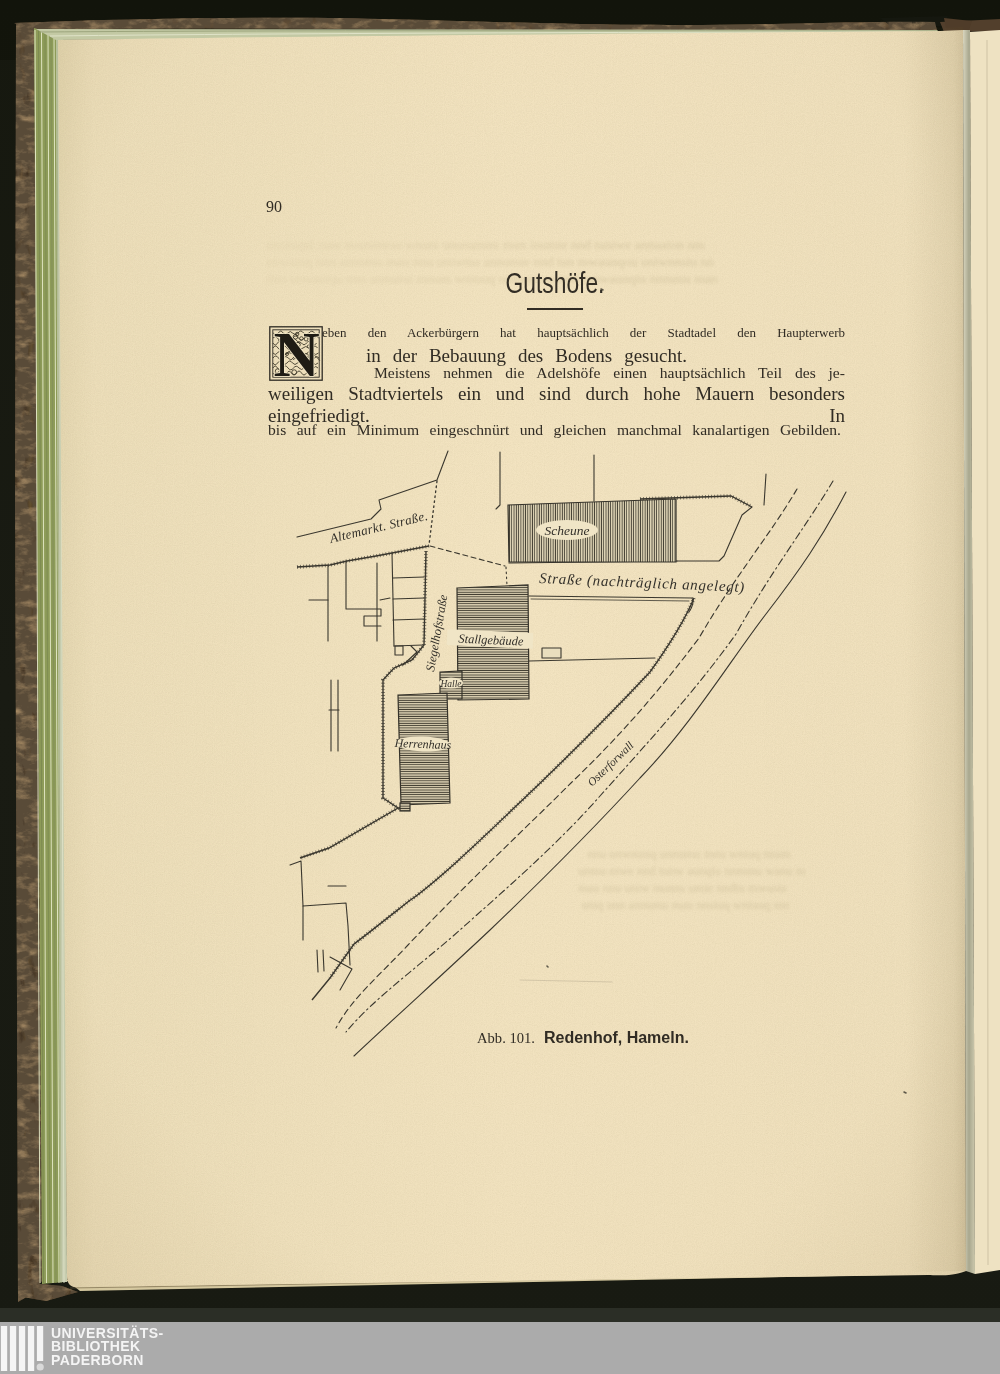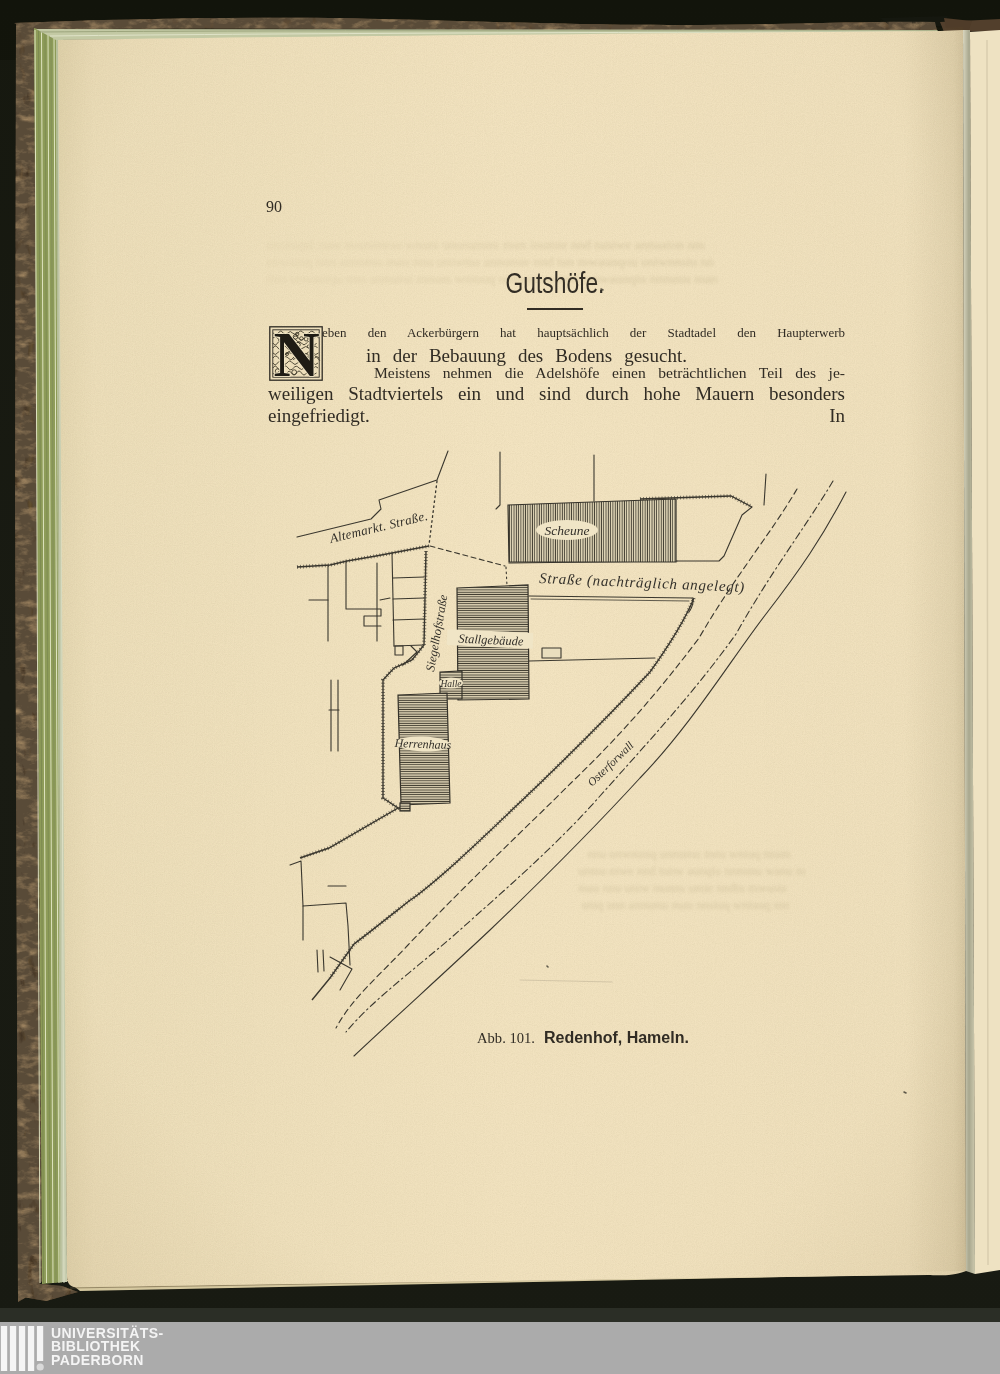--- a/index.html
+++ b/index.html
@@ -185,22 +185,23 @@
     <path d="M20.3,25.7 q3,-3 6,-1 q3,2 5,5"></path>
     <path d="M9.2,14.5 q3,-3 6,-1 q3,2 5,5"></path>
     <path d="M16.8,28.4 q3,-3 6,-1 q3,2 5,5"></path>
     <path d="M13.1,14.4 q3,-3 6,-1 q3,2 5,5"></path>
   </g>
   <text x="27.5" y="49.5" text-anchor="middle" font-family="Liberation Serif" font-weight="bold" font-size="64" fill="#1f1c15" stroke="#f2e7c8" stroke-width="1.6" paint-order="stroke">N</text>
 </svg>
 
 <div class="abs ink" id="l1" style="left:322px;top:325px;width:523px;font-size:13px;text-align:justify;text-align-last:justify;white-space:nowrap;">eben den Ackerbürgern hat hauptsächlich der Stadtadel den Haupterwerb</div>
 <div class="abs ink" id="l2" style="left:338px;top:344.5px;font-size:19px;word-spacing:7.2px;margin-left:28px;">in der Bebauung des Bodens gesucht.</div>
-<div class="abs ink" id="l3" style="left:374px;top:363.8px;width:471px;font-size:15.6px;text-align:justify;text-align-last:justify;">Meistens nehmen die Adelshöfe einen beträchtlichen Teil des je-</div>
+<div class="abs ink" id="l3" style="left:374px;top:363.8px;width:471px;font-size:15.6px;text-align:justify;text-align-last:justify;">Meistens nehmen die Adelshöfe einen hauptsächlich Teil des je-</div>
 <div class="abs ink" id="l4" style="left:268px;top:383px;width:577px;font-size:19px;text-align:justify;text-align-last:justify;">weiligen Stadtviertels ein und sind durch hohe Mauern besonders eingefriedigt.&nbsp; In</div>
+<div class="abs ink" id="l6" style="left:268px;top:421.4px;width:573px;font-size:15.6px;text-align:justify;text-align-last:justify;">bis auf ein Minimum eingeschnürt und gleichen manchmal kanalartigen Gebilden.</div>
 
 <div class="abs ink" style="left:477px;top:1028.5px;font-size:14.6px;">Abb. 101.<span style="display:inline-block;width:9px;"></span><span style="font-family:'Liberation Sans',sans-serif;font-size:16px;font-weight:bold;">Redenhof, Hameln.</span></div>
 
 <svg class="abs" style="left:0;top:0;" width="1000" height="1374" viewBox="0 0 1000 1374" id="mapsvg">
   <defs>
     <pattern id="vh" width="2.3" height="4" patternUnits="userSpaceOnUse">
       <rect width="2.3" height="4" fill="#eadfbf"></rect>
       <line x1="1.1" y1="0" x2="1.1" y2="4" stroke="#3f3b2f" stroke-width="0.95"></line>
     </pattern>
     <pattern id="hh" width="4" height="2.3" patternUnits="userSpaceOnUse">

